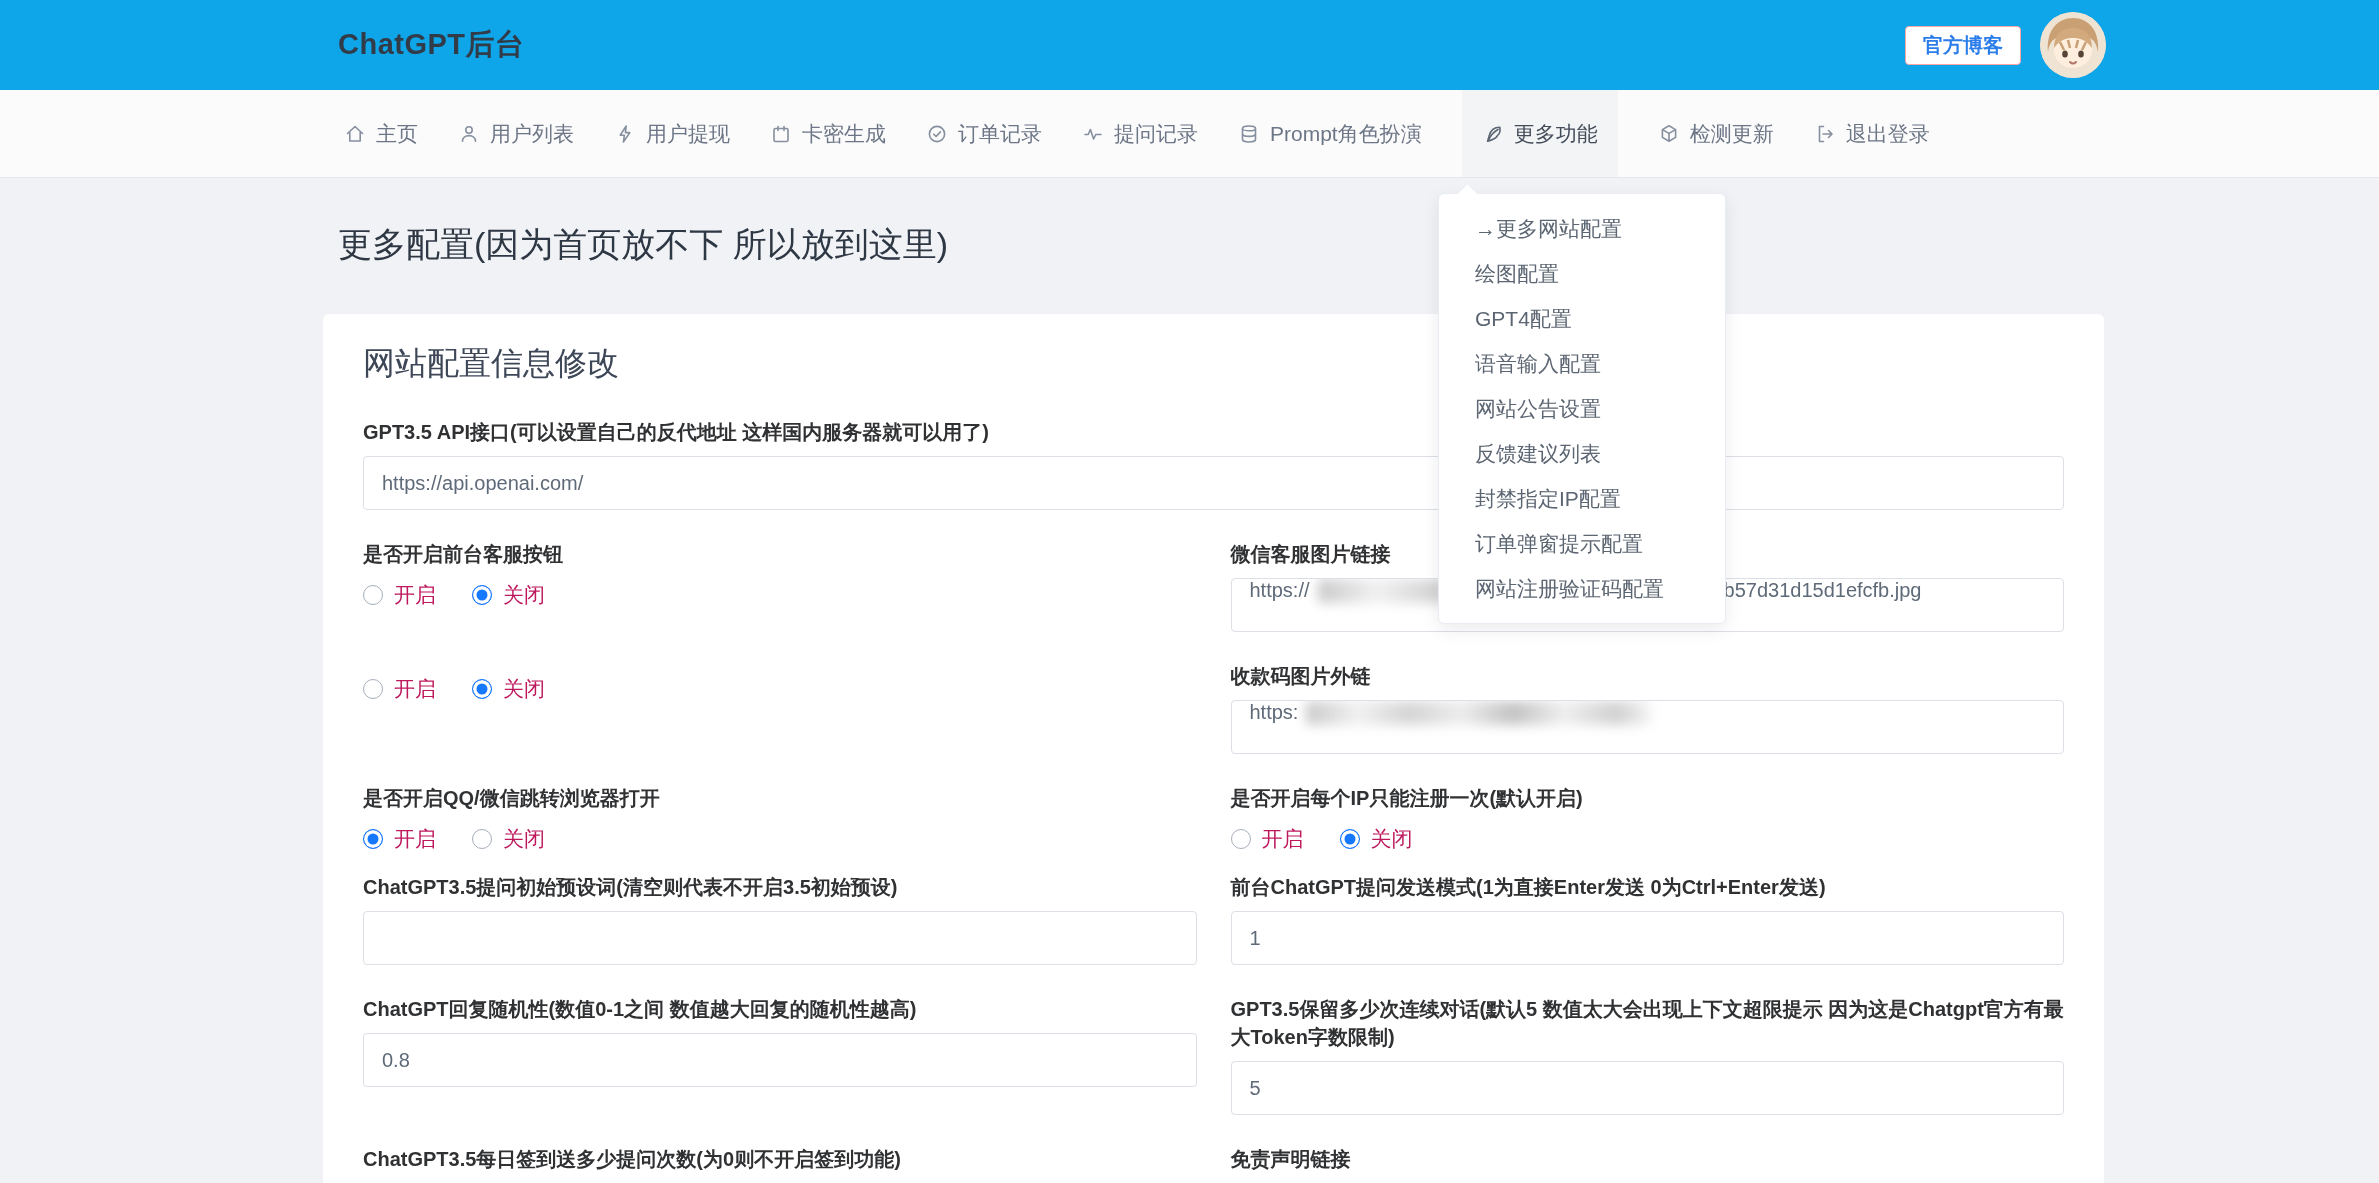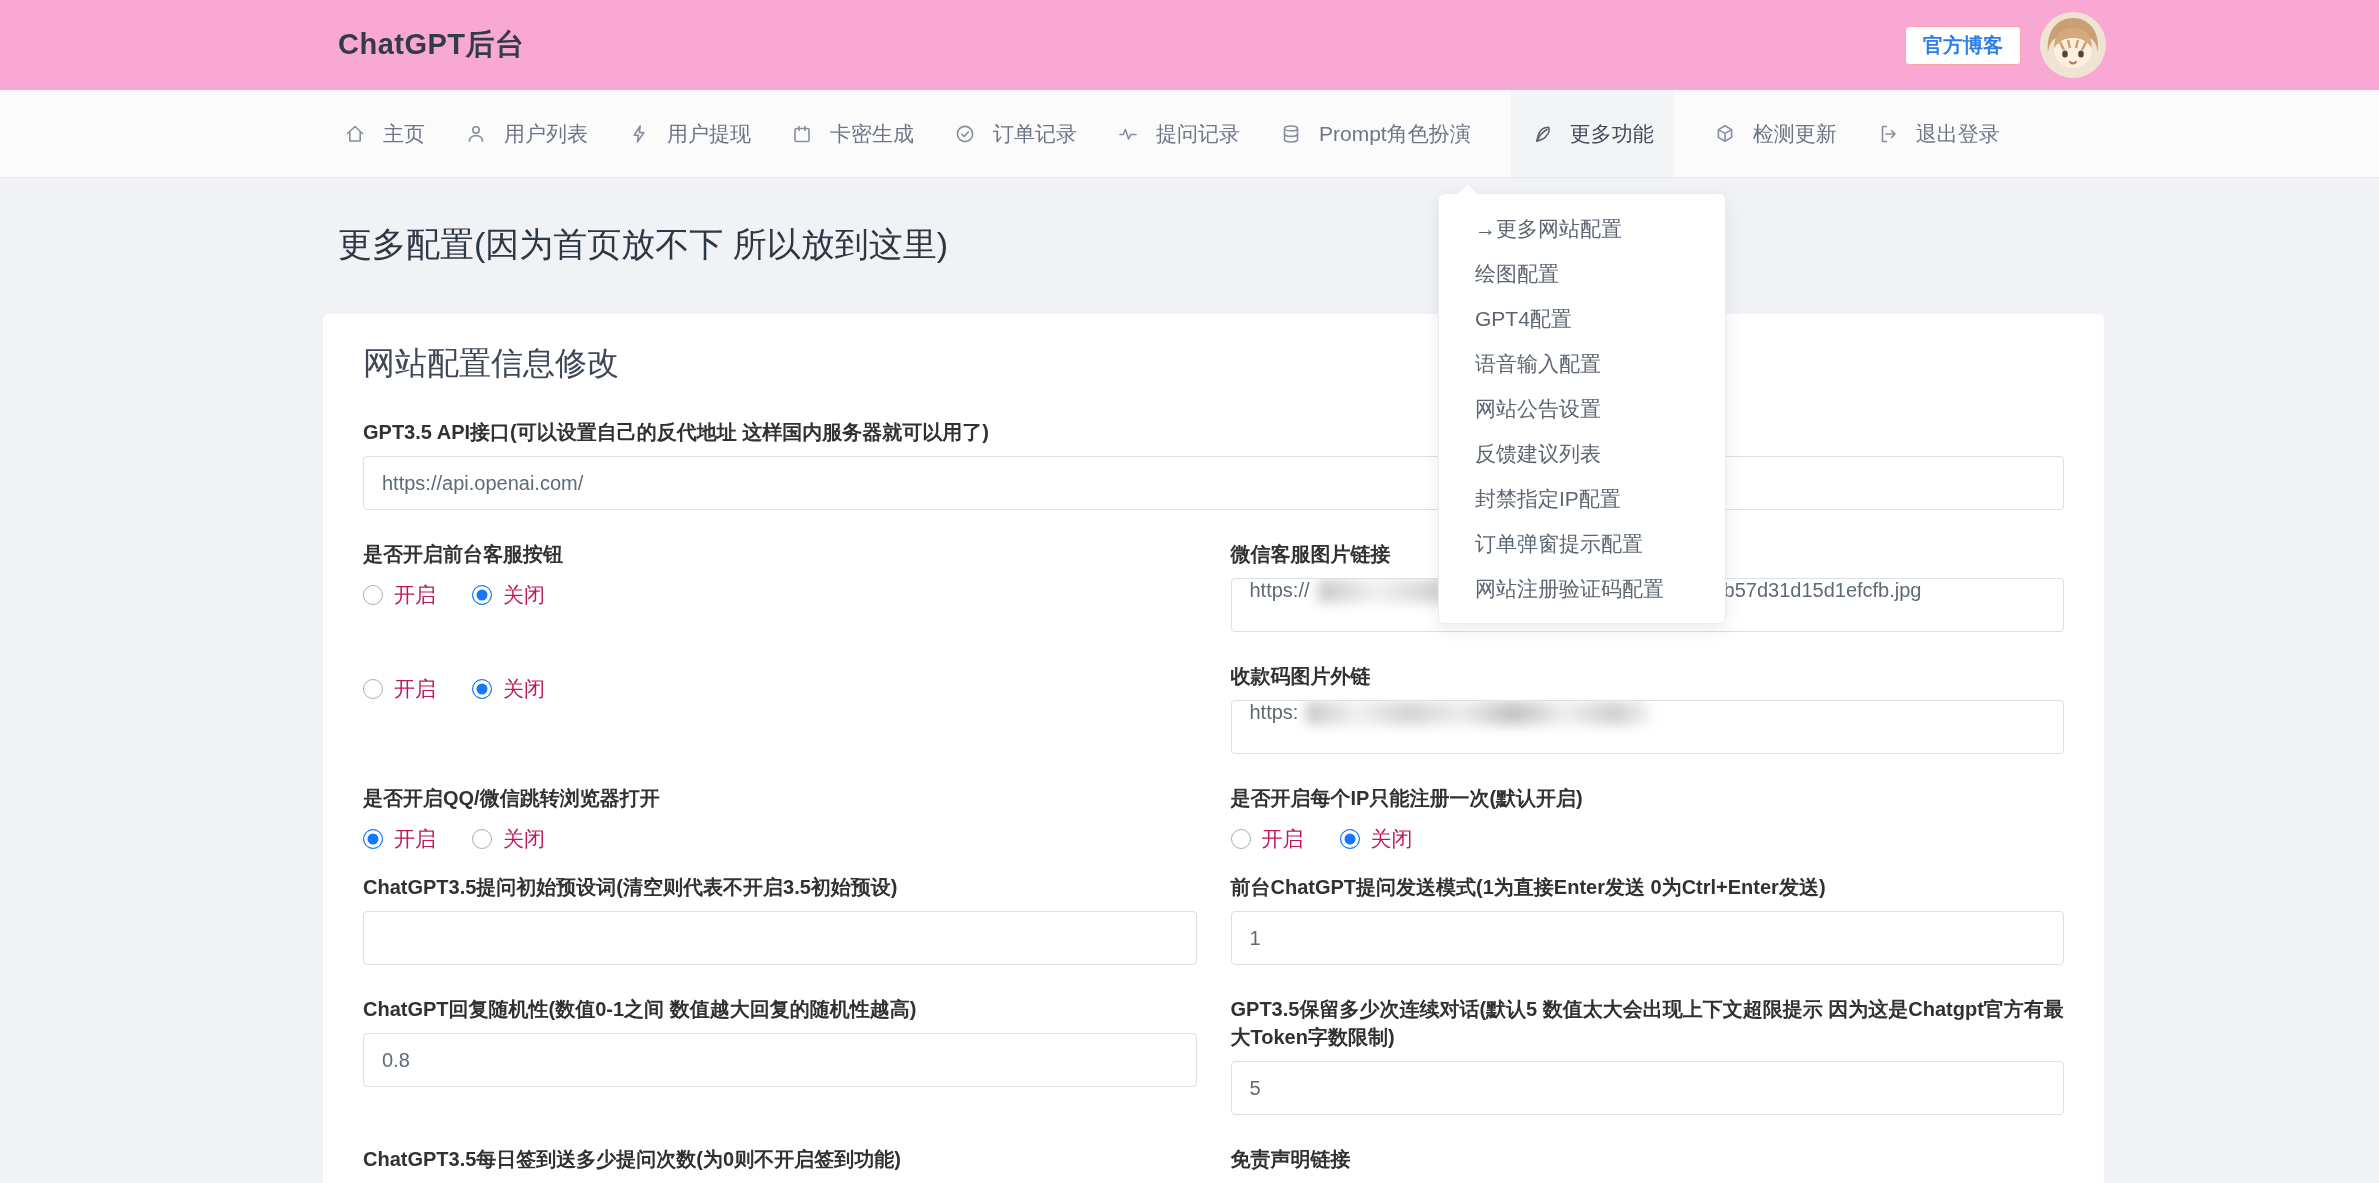--- a/index.html
+++ b/index.html
@@ -2,32 +2,32 @@
 <html><head>
 <meta charset="utf-8">
 <style>
   * { margin:0; padding:0; box-sizing:border-box; }
   html,body { width:2379px; height:1183px; overflow:hidden; }
   body {
     font-family:"Liberation Sans","DejaVu Sans",sans-serif;
     background:#f0f2f5; position:relative; color:#303133;
   }
   
-  .header { height:90px; background:#f9a8d4; position:relative; }
+  .header { height:90px; background:#0ea5e9; position:relative; }
   .logo { position:absolute; left:338px; top:50%; transform:translateY(-50%);
           font-size:29px; font-weight:700; color:#323c48; letter-spacing:.5px; }
   .blog-btn { position:absolute; left:1905px; top:26px; height:39px; padding:0 17px;
           border:1px solid #fca5a5; color:#2b7de9; border-radius:4px; font-size:20px;
           font-weight:600; background:#fff; display:flex; align-items:center; cursor:pointer; }
   .avatar { position:absolute; left:2040px; top:12px; width:66px; height:66px;
           border-radius:50%; overflow:hidden; cursor:pointer; background:#e8d9c8; }
   
   .navbar { height:88px; background:#fbfbfc; border-bottom:1px solid #e5e7eb;
           display:flex; align-items:stretch; padding-left:344px; }
-  .nav-item { display:flex; align-items:center; gap:17px; font-size:21px; color:#6d7686;
+  .nav-item { display:flex; align-items:center; gap:10px; font-size:21px; color:#6d7686;
           margin-right:40px; cursor:pointer; white-space:nowrap; }
   .nav-item .nicon { display:flex; align-items:center; color:#868f9e; }
   .nav-item.active { background:#f3f4f6; padding:0 20px; color:#424b58; }
   .nav-item.active .nicon { color:#5b6472; }
   
   .dropdown { position:absolute; left:1438px; top:193px; width:288px; background:#fff;
           border:1px solid #e9ecf2; border-radius:6px; padding:12px 0; z-index:50;
           box-shadow:0 6px 18px rgba(0,0,0,.08); }
   .dropdown::before { content:""; position:absolute; top:-8px; left:21px; width:14px; height:14px;
           background:#fff; border-left:1px solid #e9ecf2; border-top:1px solid #e9ecf2;

